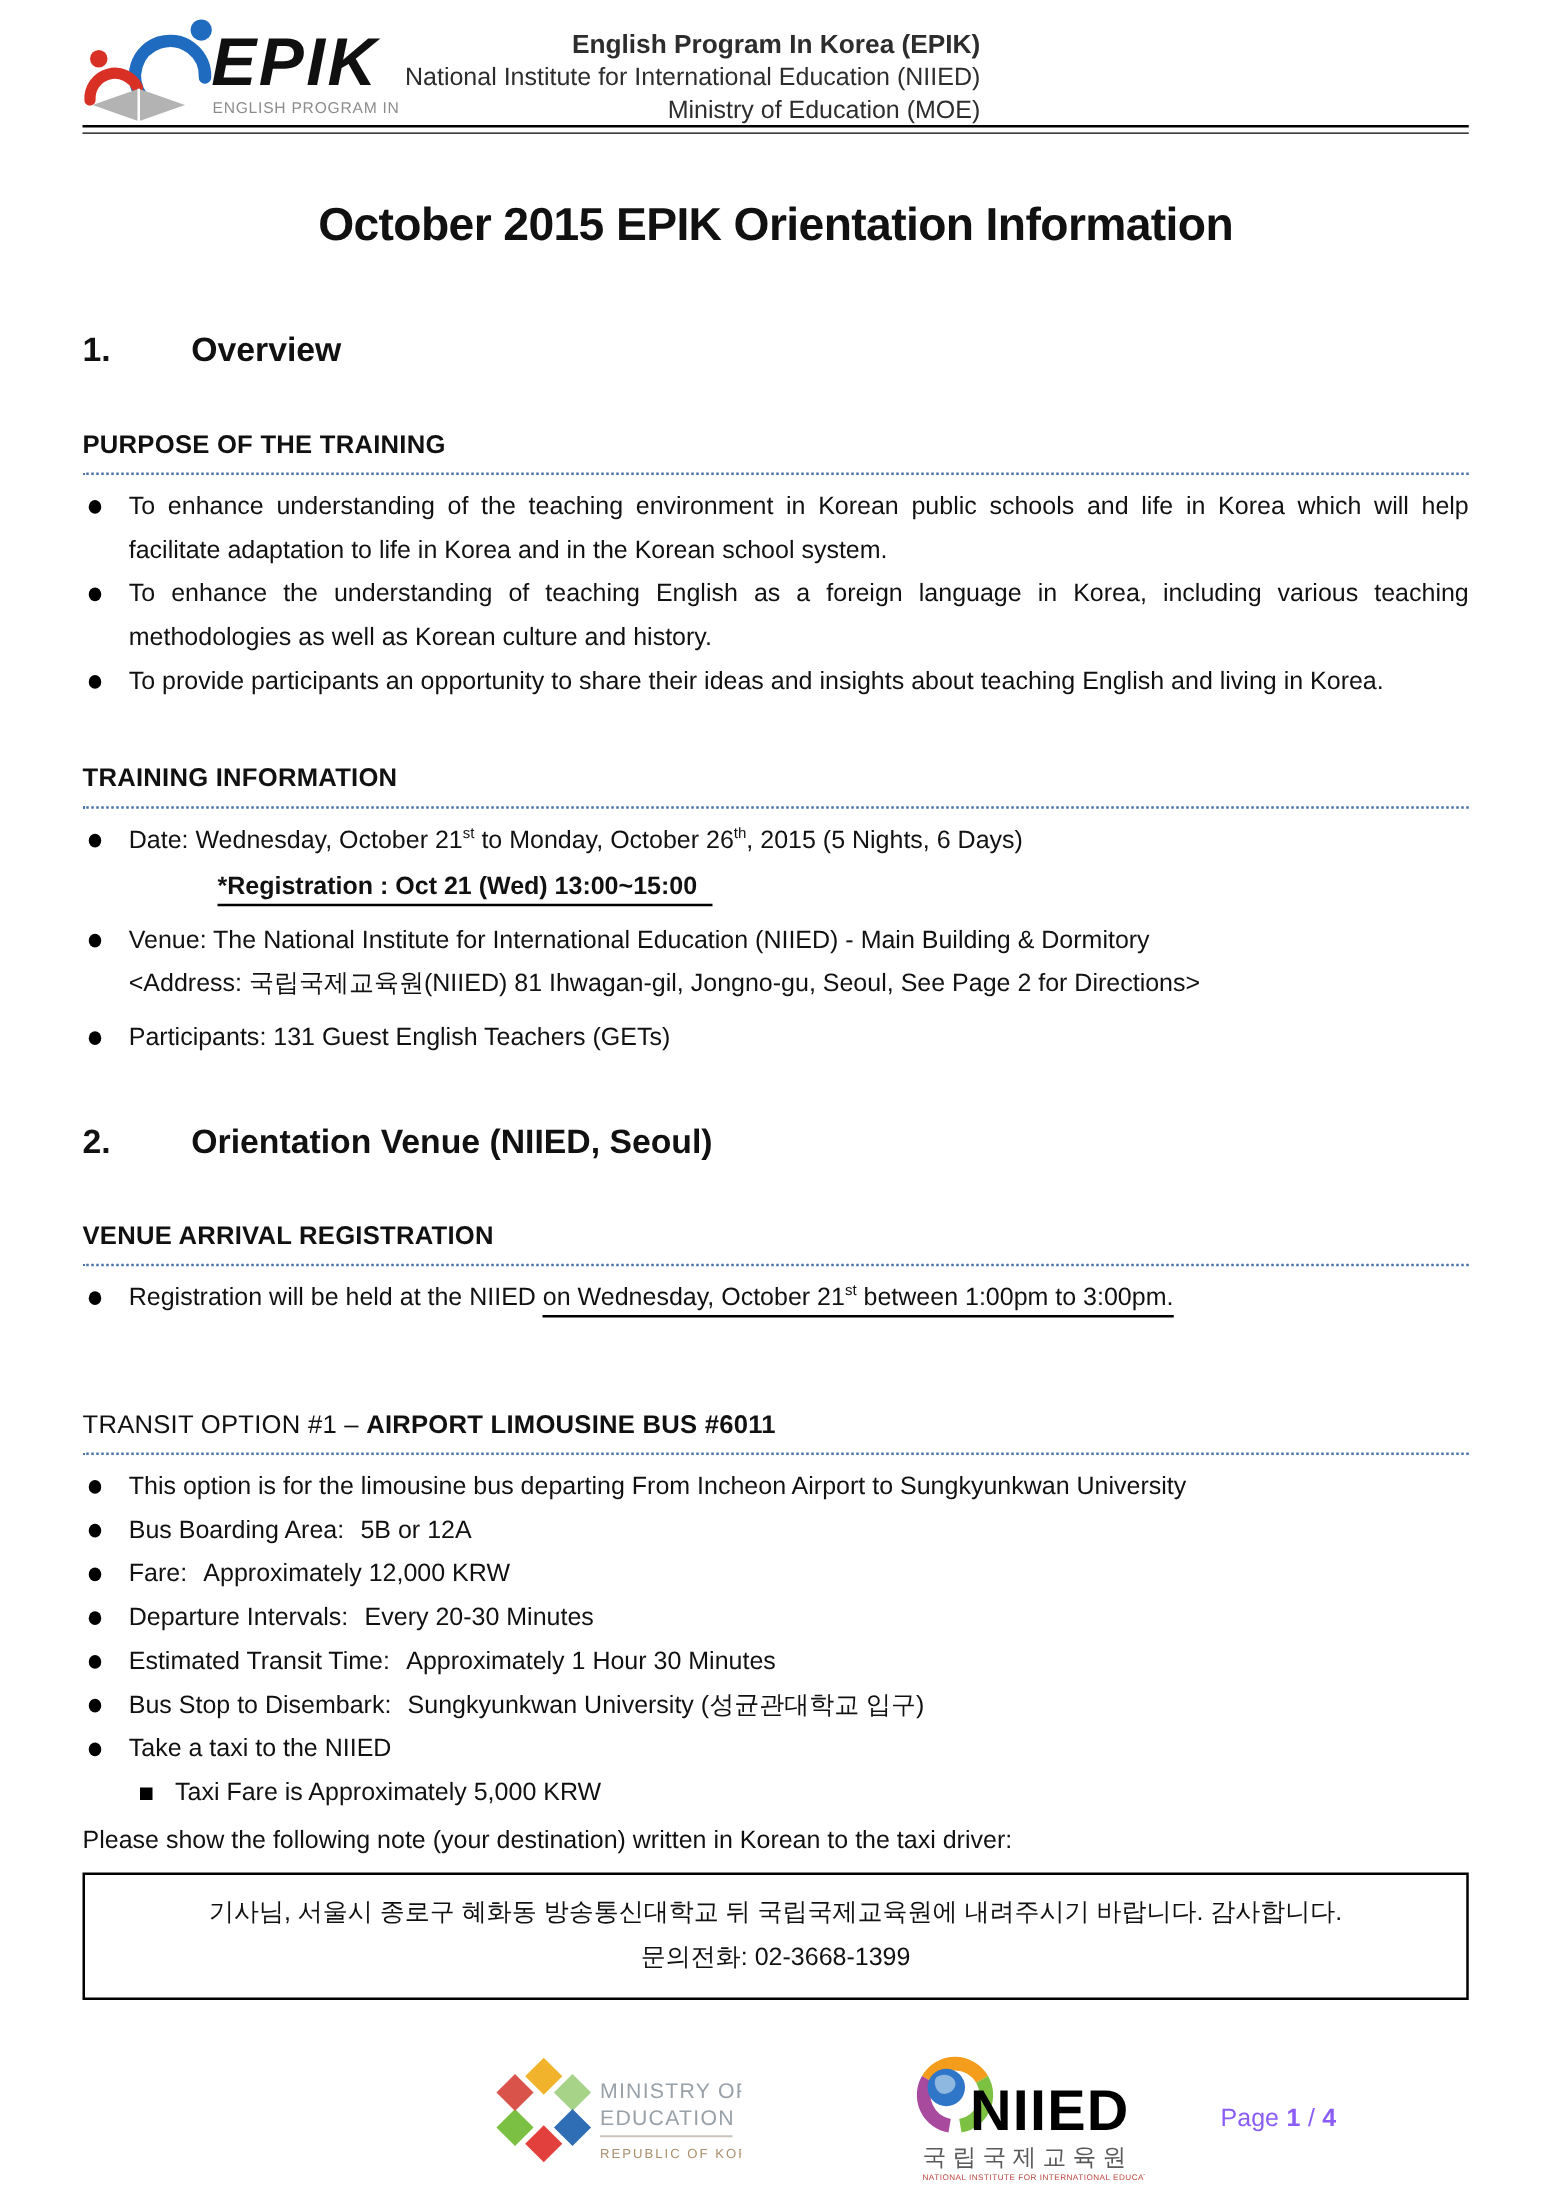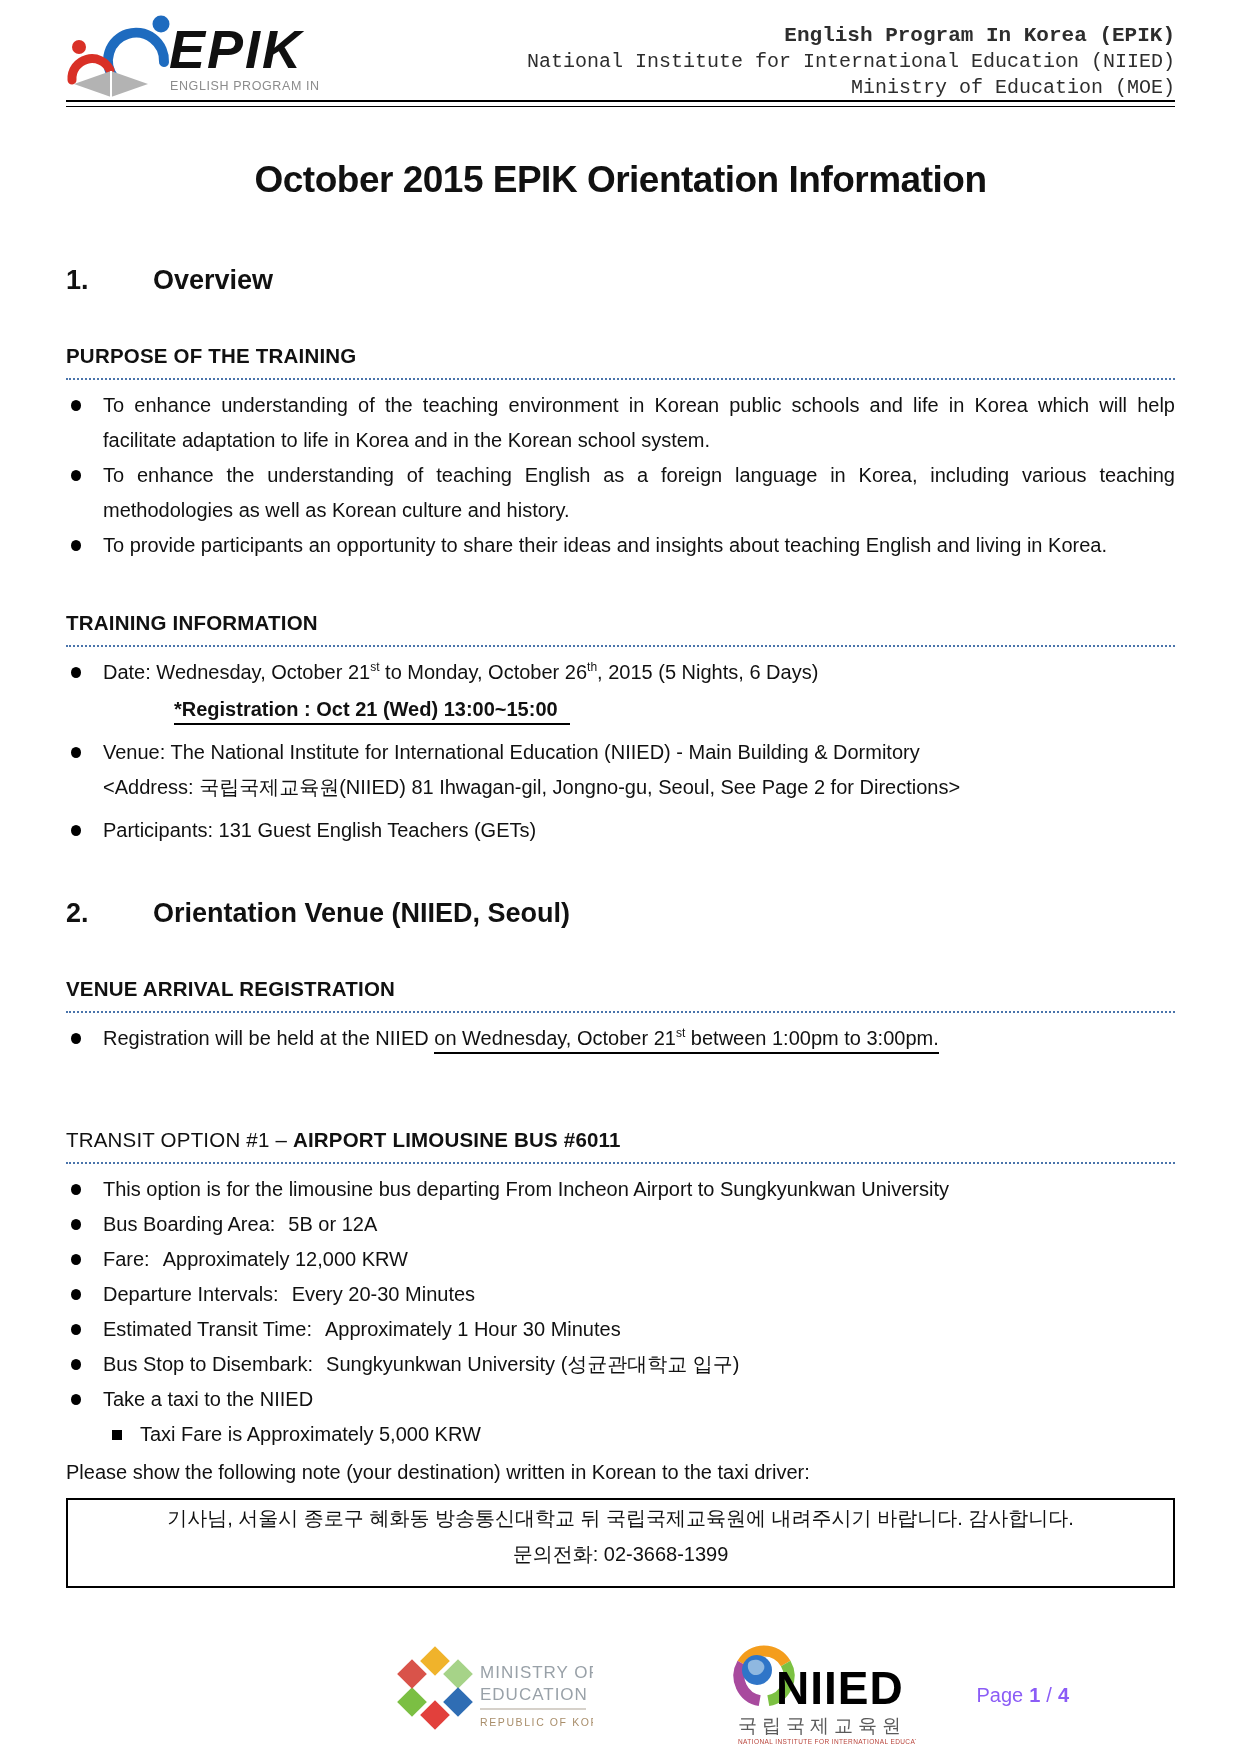--- a/index.html
+++ b/index.html
@@ -3,23 +3,23 @@
 <meta charset="utf-8">
 <style>
   html,body { margin:0; padding:0; background:#ffffff; }
   .page {
     position:relative; width:1241px; height:1754px; margin:0 auto;
     background:#ffffff; color:#111;
     font-family:"Liberation Sans","DejaVu Sans",sans-serif;
     box-sizing:border-box; padding:10px 66px 0 66px; overflow:hidden;
   }
   
-  .header-row { display:flex; justify-content:space-between; align-items:flex-start; height:88px;gap:12px; }
+  .header-row { display:flex; align-items:flex-start; height:88px; }
   .epik-logo { width:258px; height:88px; }
-  .org-block { text-align:right; font-family:Liberation Mono, monospace; color:#2d2d2d; padding-top:12px; }
+  .org-block { text-align:right; font-family:Liberation Sans, sans-serif; color:#2d2d2d; padding-top:12px; }
   .org-line1 { font-weight:bold; font-size:21px; line-height:27px; }
   .org-line  { font-size:20px; line-height:26px; }
   .double-rule { height:4px; border-top:2px solid #000; border-bottom:1px solid #000; margin-top:2px; }
   .address-row { display:flex; gap:42px; font-family:"Liberation Serif","DejaVu Serif",serif; font-size:18px; color:#222; margin-top:6px; }
   
   .doc-title { text-align:center; font-size:37px; font-weight:bold; margin:52px 0 0 0; letter-spacing:-0.5px; }
   .sec-heading { display:flex; font-size:27px; font-weight:bold; margin-top:64px; }
   .sec-heading.s2 { margin-top:50px; }
   .sec-num { width:87px; flex:0 0 87px; }
   .sub-heading { font-size:20.5px; font-weight:bold; margin:48px 0 0 0; padding-bottom:10px;
@@ -37,21 +37,21 @@
   .btext { flex:1; text-align:justify; }
   .val { margin-left:13px; }
   .cont-line { padding-left:37px; font-size:20px; line-height:35px; }
   .reg-line { margin-left:108px; font-size:20px; line-height:35px; font-weight:bold; margin-top:2px; margin-bottom:4px; }
   .reg-underline { border-bottom:2px solid #000; padding:0 12px 3px 0; }
   .u-wrap { border-bottom:2px solid #000; padding-bottom:3px; }
   sup { font-size:12px; line-height:0; }
   b, strong { font-weight:normal; }
   
   .note-intro { font-size:20px; line-height:35px; margin-top:3px; }
-  .note-box { border:2px solid #000; margin-top:8px; padding:0 20px 14px 20px; text-align:center;
+  .note-box { border:2px solid #000; margin-top:8px; padding:12px 20px 14px 20px; text-align:center;
               font-size:20px; line-height:36px; }
   
   .footer { position:absolute; left:0; right:0; bottom:0; height:116px; }
   .moe-logo { position:absolute; left:388px; top:4px; }
   .niied-logo { position:absolute; left:724px; top:2px; }
   .page-num { position:absolute; right:172px; top:46px; font-size:20px; display:inline-flex; gap:6px; color:#8b5cf6; }
   .page-num b { font-weight:bold; }
 </style>
 </head>
 <body>

